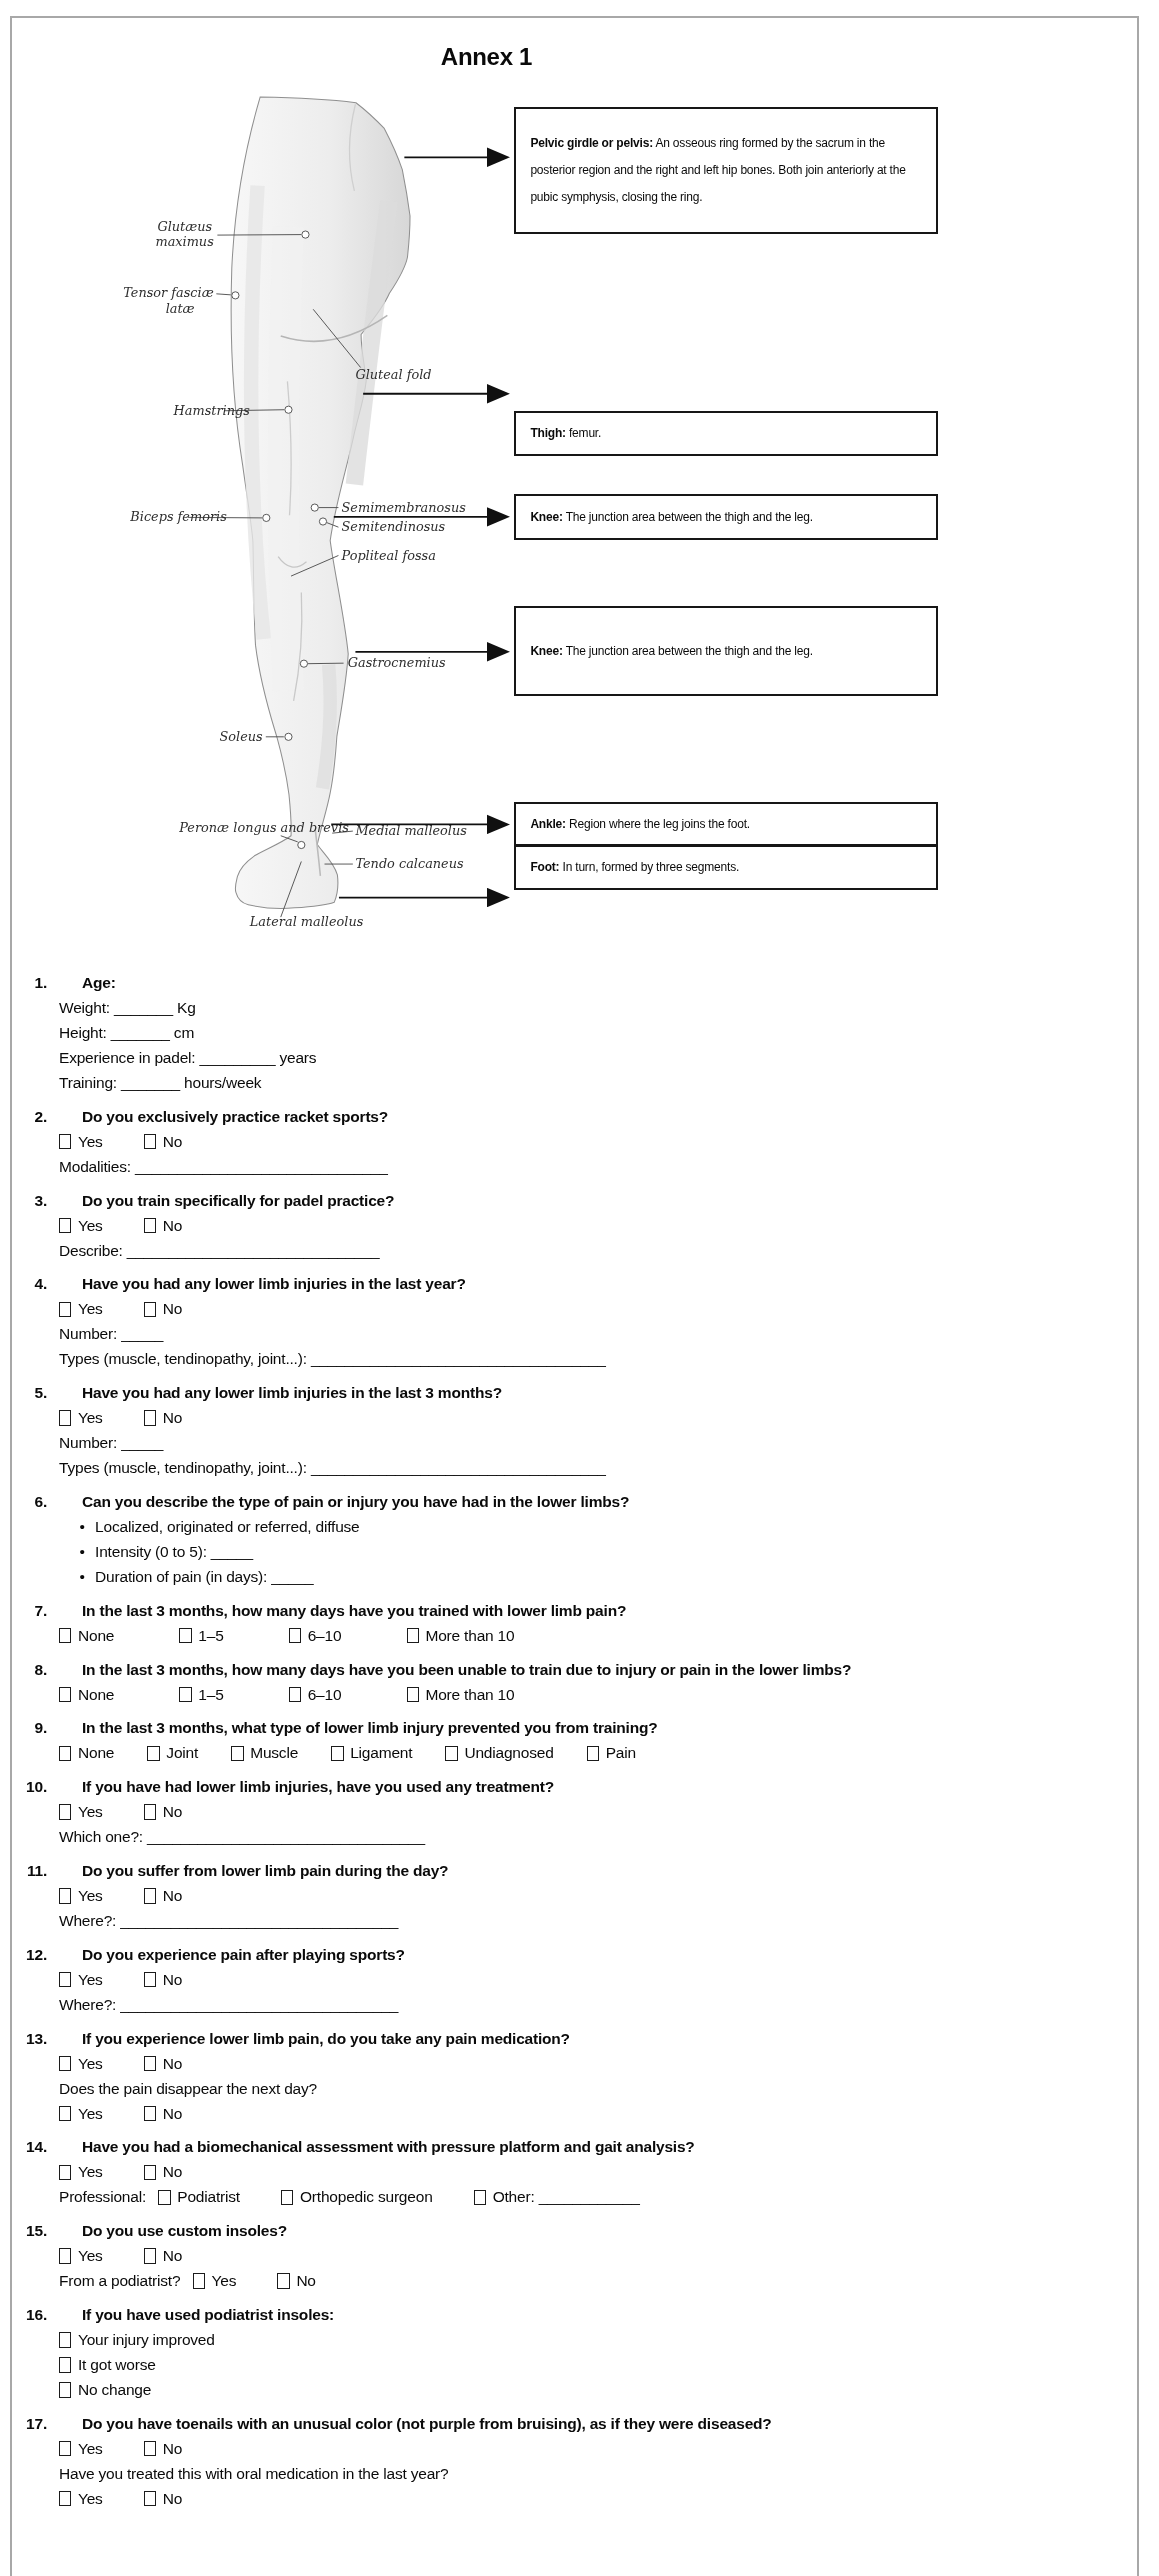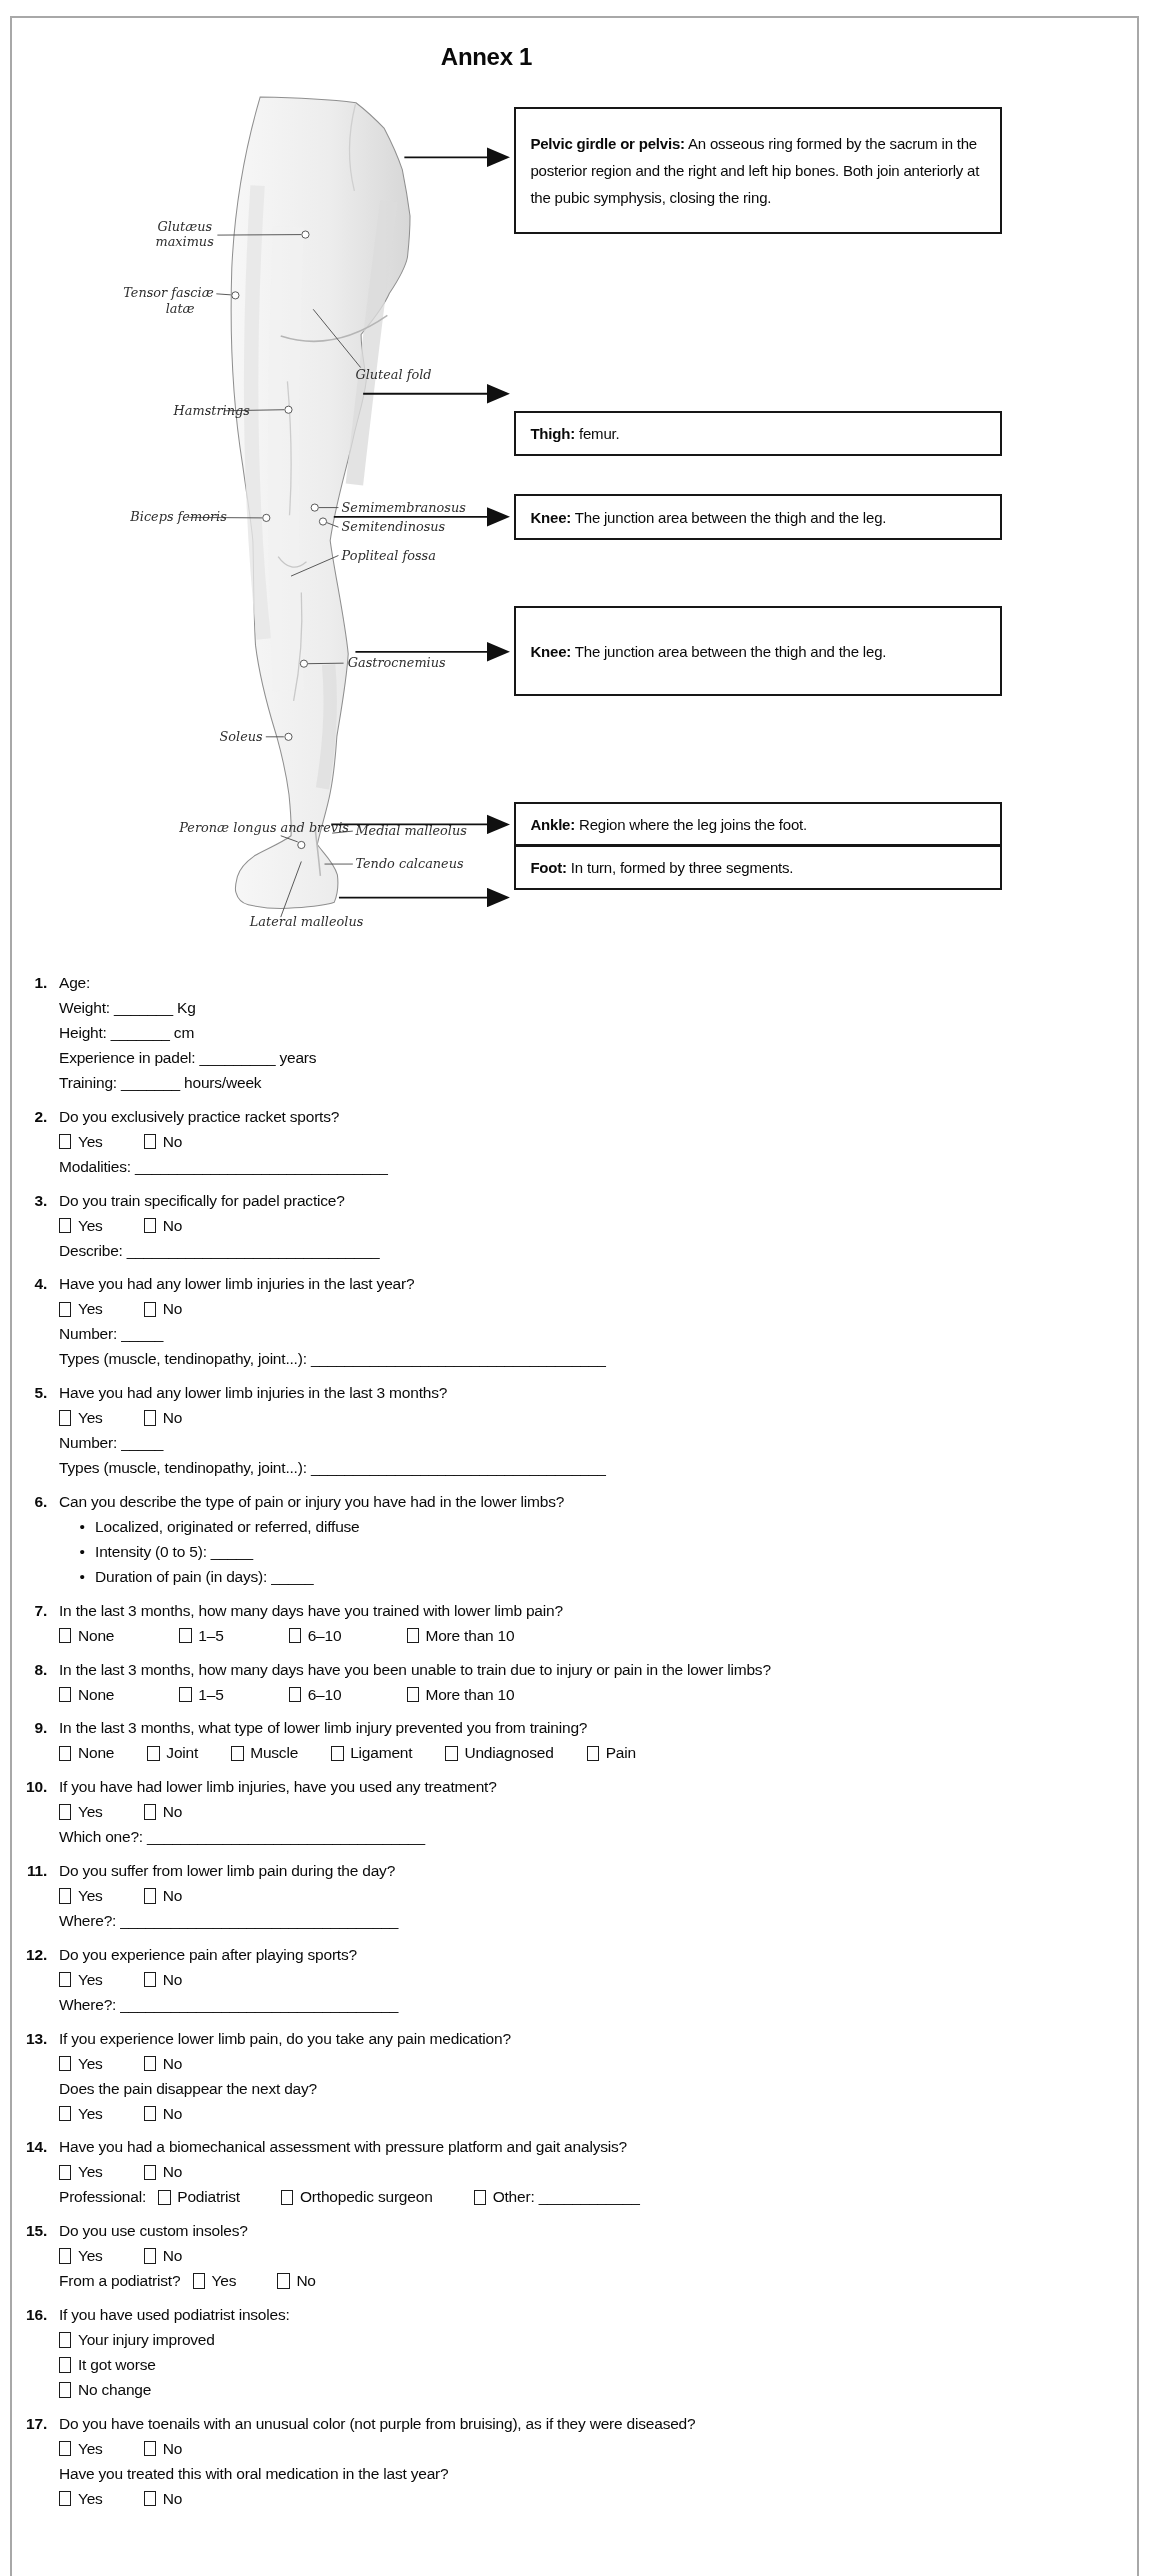--- a/index.html
+++ b/index.html
@@ -19,32 +19,32 @@
     position:absolute;top:43px;left:0;width:973px;
     text-align:center;font-size:24px;font-weight:700;letter-spacing:-0.3px;
   }
   
   .fig-svg{position:absolute;left:0;top:72px;width:1159px;height:933px;}
   .lab{font-family:"DejaVu Serif","Liberation Serif",serif;font-style:italic;font-size:25px;fill:#2e2e2e;}
   .lead{stroke:#4d4d4d;stroke-width:1.8;fill:none;}
   .anchor{fill:#ffffff;stroke:#4d4d4d;stroke-width:1.8;}
   .arrow{stroke:#101010;stroke-width:3.5;fill:none;}
   .callout{
-    position:absolute;left:514px;width:488px;box-sizing:border-box;
+    position:absolute;left:514px;width:424px;box-sizing:border-box;
     border:2.1px solid #161616;background:#fff;
     display:flex;flex-direction:column;justify-content:center;
     padding:7.2px 12.4px 7.2px 14.4px;
-    font-size:15px;line-height:27px;letter-spacing:-0.2px;
+    font-size:12px;line-height:27px;letter-spacing:-0.2px;
   }
   .callout b{font-weight:700;}
   
   .questions{position:absolute;top:970px;left:0;width:1159px;font-size:15.5px;letter-spacing:-0.2px;}
   .q{position:relative;padding-left:59px;margin-bottom:8.8px;}
   .qnum{position:absolute;left:0;top:0;width:47px;text-align:right;font-weight:700;line-height:25px;}
-  .qtitle{font-weight:400;line-height:25px;}
+  .qtitle{font-weight:700;line-height:25px;margin-left:23px;}
   .row{line-height:25px;white-space:nowrap;}
   .cb{
     display:inline-block;width:10.3px;height:13.4px;border:1.5px solid #1c1c1c;
     box-sizing:content-box;vertical-align:-2.6px;margin-right:6.7px;background:#fff;
   }
   .opt{margin-right:37px;}
   .gapL .opt{margin-right:61px;}
   .gapS .opt{margin-right:29px;}
   .inline-label{margin-right:8.2px;}
   .brow{padding-left:20.6px;}

